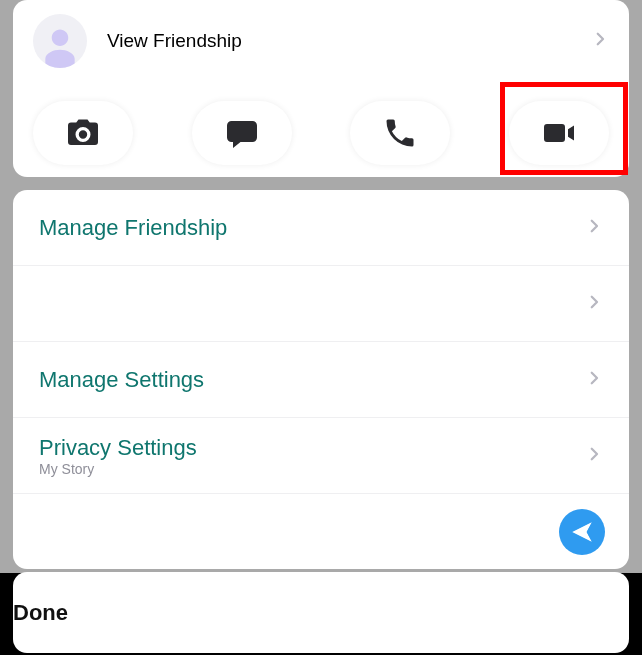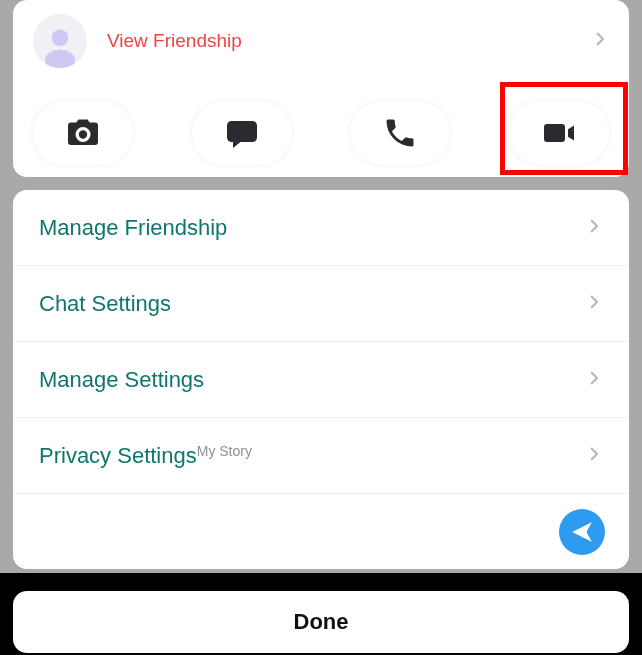--- a/index.html
+++ b/index.html
@@ -37,21 +37,21 @@
   background: #f0f0f5;
   display: flex;
   align-items: flex-end;
   justify-content: center;
   overflow: hidden;
   margin-right: 20px;
 }
 .avatar svg { width: 44px; height: 44px; }
 .vf-label {
   font-size: 19px;
-  color: #ef4444;
+  color: #000000;
 }
 .chev-right {
   margin-left: auto;
   color: #b7b7c0;
 }
 .action-row {
   position: absolute;
   bottom: 12px; left: 20px; right: 20px;
   display: flex;
   justify-content: space-between;
@@ -93,46 +93,46 @@
 .settings-row.h1 { height: 76px; }
 .settings-row .label {
   font-size: 22px;
   color: #0f766e;
 }
 .settings-row .sub {
   font-size: 14px;
   color: #8f8f99;
   margin-top: 0;
 }
-.settings-row .col { display: flex; flex-direction: row; }
+.settings-row .col { display: flex; flex-direction: column; }
 .settings-row .chev {
   position: absolute;
   right: 26px;
   color: #b7b7c0;
 }
 .send-btn {
   position: absolute;
   right: 24px;
   width: 46px; height: 46px;
   border-radius: 50%;
   background: #2f9bf0;
   display: flex;
   align-items: center;
   justify-content: center;
 }
 .send-btn svg { width: 26px; height: 26px; }
 .done-bar {
   position: absolute;
   bottom: 2px; left: 13px; right: 13px;
-  height: 62px;
+  height: 81px;
   background: #fff;
   border-radius: 14px;
   display: flex;
   align-items: center;
-  justify-content: center;
+  justify-content: flex-start;
 }
 .done-bar span {
   font-size: 22px;
   font-weight: 700;
   color: #111;
 }
 </style>
 </head>
 <body>
 
@@ -181,21 +181,20 @@
 <div class="settings-card">
   <div class="settings-row h1">
     <span class="label">Manage Friendship</span>
     <span class="chev">
       <svg width="18" height="18" viewBox="0 0 24 24">
           <path fill="none" stroke="currentColor" stroke-width="3" stroke-linecap="round" stroke-linejoin="round" d="M9 5l7 7-7 7"></path>
         </svg>
     </span>
   </div>
   <div class="settings-row h1">
-    <span class="label">Chat Settings</span>
     <span class="chev">
       <svg width="18" height="18" viewBox="0 0 24 24">
           <path fill="none" stroke="currentColor" stroke-width="3" stroke-linecap="round" stroke-linejoin="round" d="M9 5l7 7-7 7"></path>
         </svg>
     </span>
   </div>
   <div class="settings-row h1">
     <span class="label">Manage Settings</span>
     <span class="chev">
       <svg width="18" height="18" viewBox="0 0 24 24">

